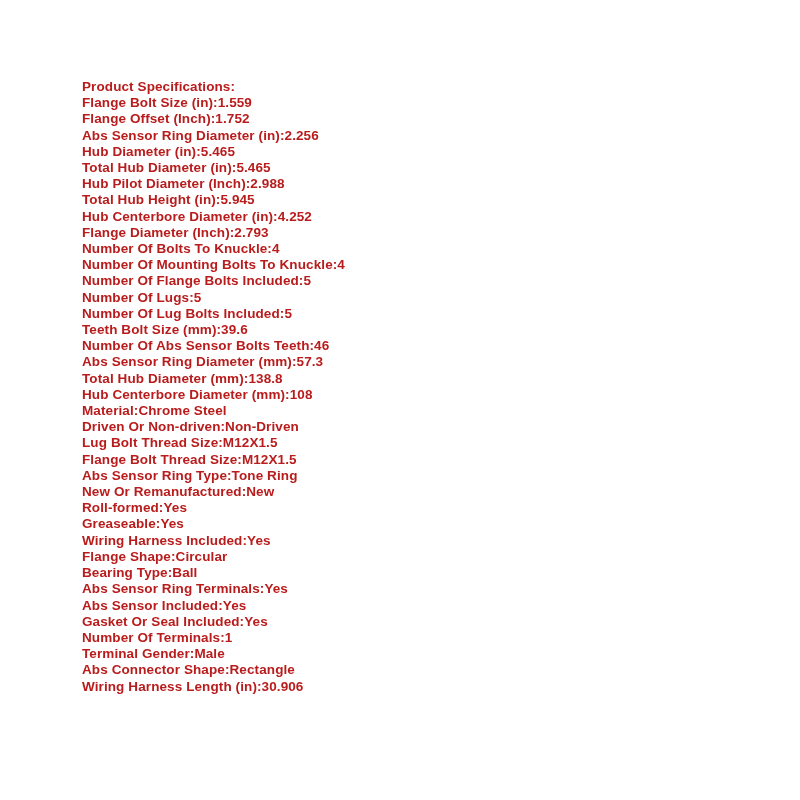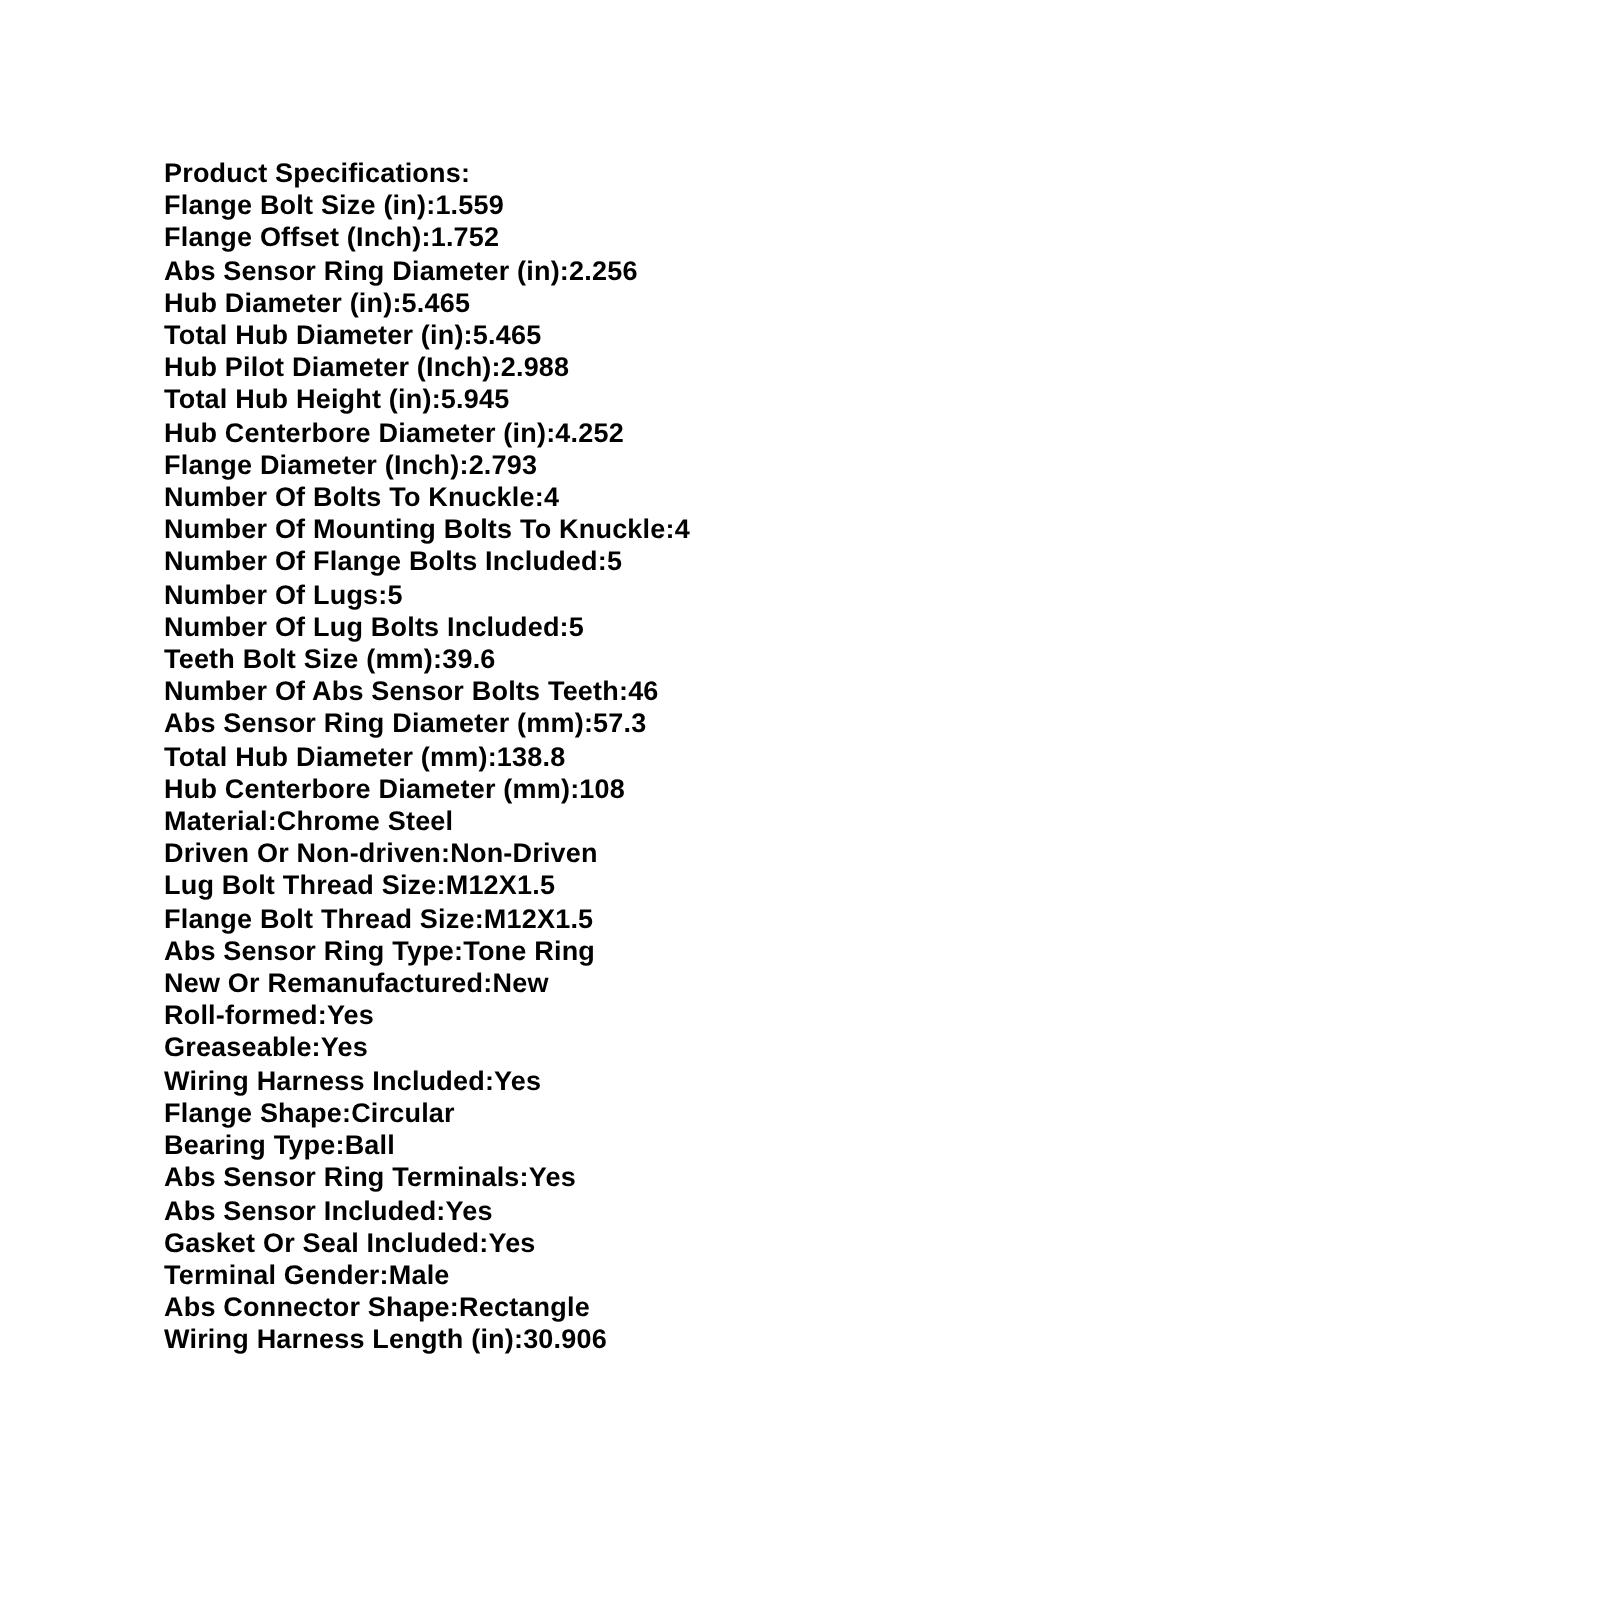--- a/index.html
+++ b/index.html
@@ -11,21 +11,21 @@
     position: relative;
     width: 800px;
     height: 800px;
     overflow: hidden;
     font-family: "Liberation Sans", "DejaVu Sans", sans-serif;
   }
   .spec-block {
     position: absolute;
     left: 82px;
     top: 79px;
-    color: #000000;
+    color: #b91c1c;
     font-size: 13.5px;
     line-height: 16.2px;
     letter-spacing: 0.1px;
   }
   .spec-title {
     font-weight: bold;
     white-space: pre;
   }
   .spec-line {
     white-space: pre;
@@ -64,17 +64,18 @@
       <div class="spec-line">Abs Sensor Ring Type:Tone Ring</div>
       <div class="spec-line">New Or Remanufactured:New</div>
       <div class="spec-line">Roll-formed:Yes</div>
       <div class="spec-line">Greaseable:Yes</div>
       <div class="spec-line">Wiring Harness Included:Yes</div>
       <div class="spec-line">Flange Shape:Circular</div>
       <div class="spec-line">Bearing Type:Ball</div>
       <div class="spec-line">Abs Sensor Ring Terminals:Yes</div>
       <div class="spec-line">Abs Sensor Included:Yes</div>
       <div class="spec-line">Gasket Or Seal Included:Yes</div>
+      <div class="spec-line">Number Of Terminals:1</div>
       <div class="spec-line">Terminal Gender:Male</div>
       <div class="spec-line">Abs Connector Shape:Rectangle</div>
       <div class="spec-line">Wiring Harness Length (in):30.906</div>
     </div>
 </div>
 
 </body></html>

